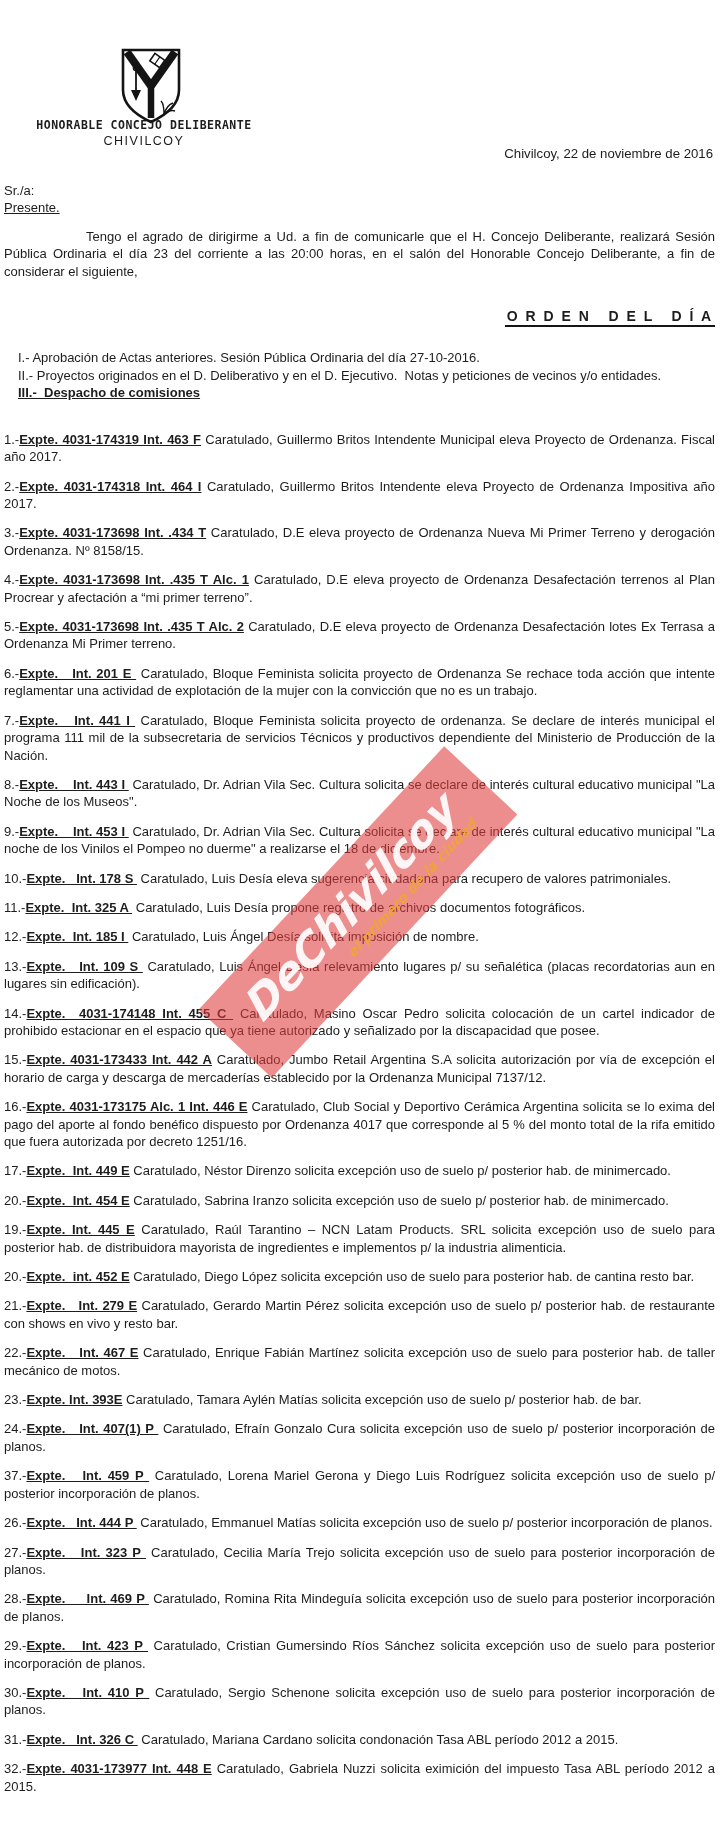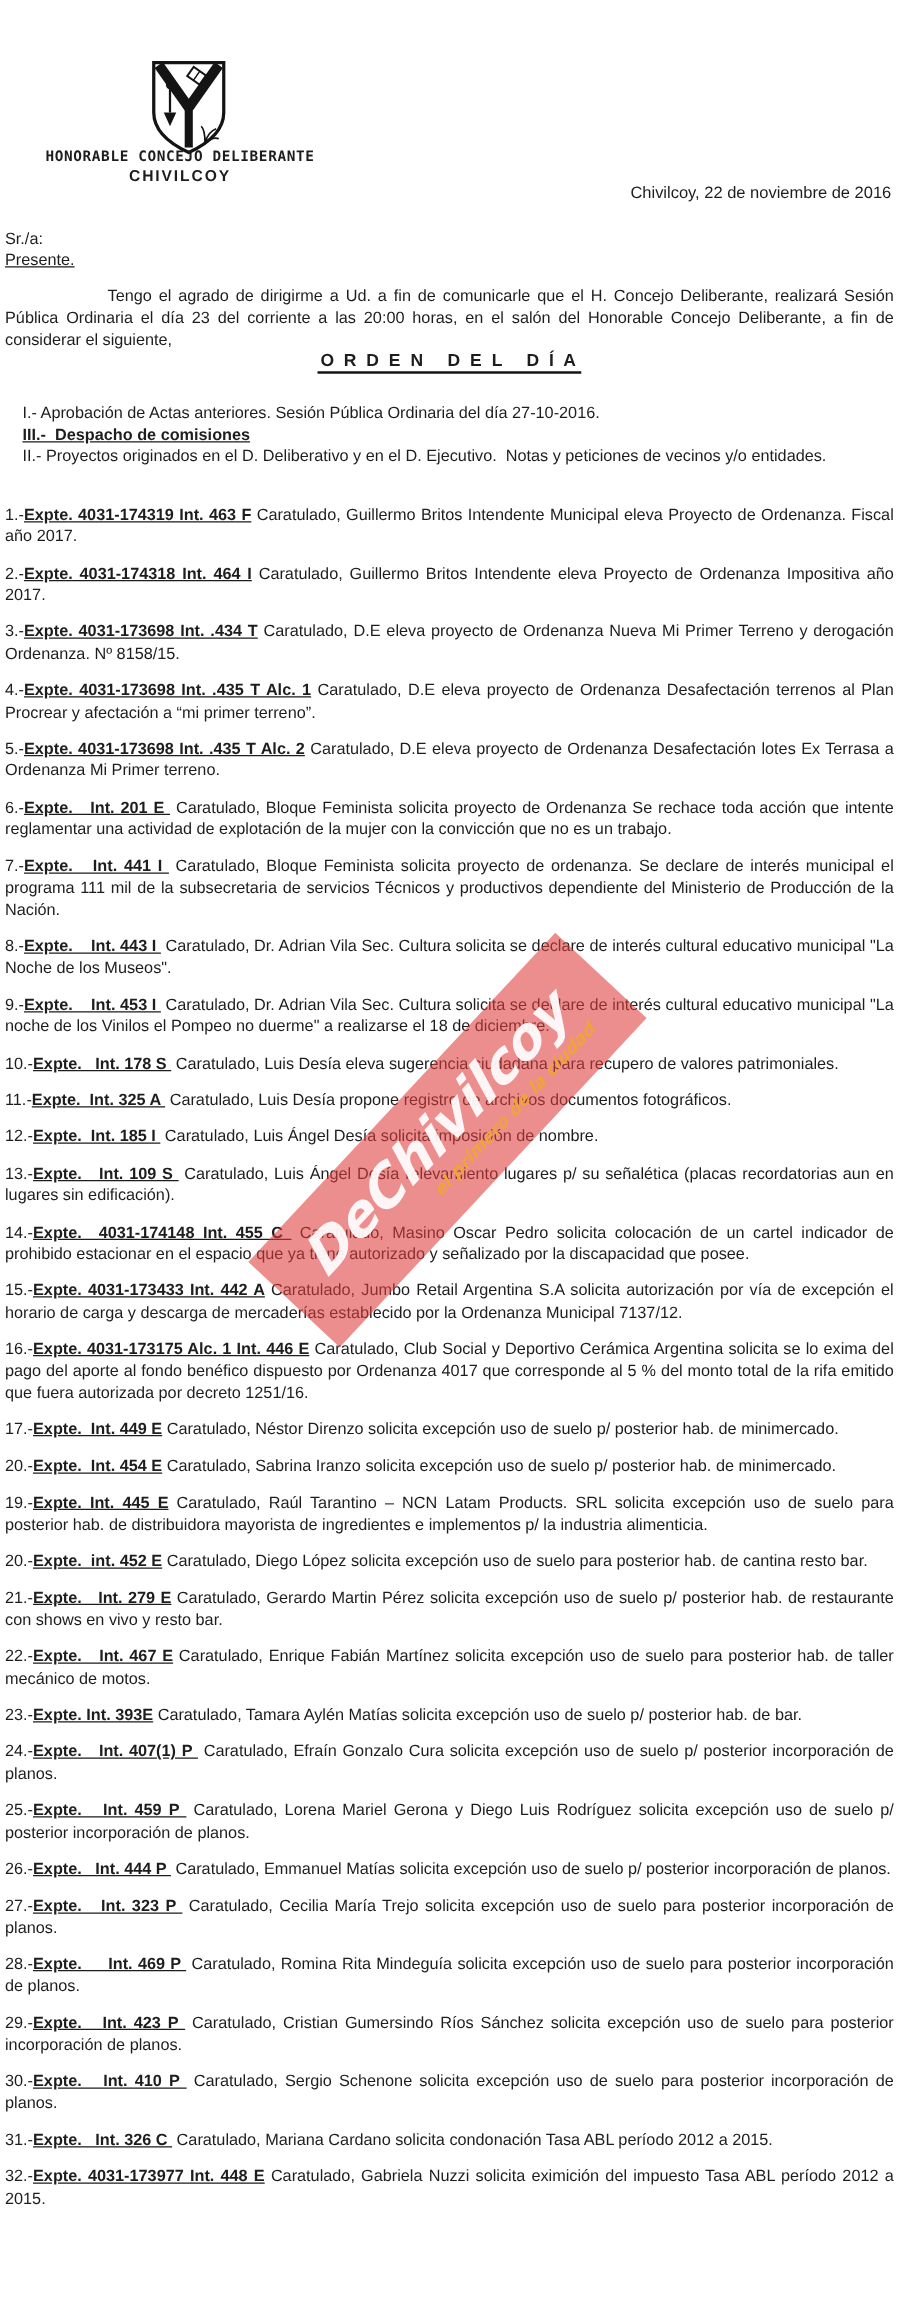--- a/index.html
+++ b/index.html
@@ -7,29 +7,29 @@
   .page{
     position:relative;width:720px;height:1837px;background:#ffffff;
     font-family:"Liberation Sans",sans-serif;font-size:13px;color:#1d1d1d;
     box-sizing:border-box;padding:0 5px 0 4px;
   }
   
   .letterhead{position:relative;height:176px;}
   .crest{position:absolute;left:116px;top:48px;width:62px;height:76px;}
   .org{position:absolute;left:20px;top:118px;width:240px;text-align:center;}
   .org1{font-family:"DejaVu Sans Mono",monospace;font-weight:bold;font-size:11.5px;letter-spacing:.5px;white-space:nowrap;}
-  .org2{font-family:"Liberation Sans",sans-serif;font-weight:bold;font-size:12.5px;letter-spacing:1.5px;margin-top:2px;}
+  .org2{font-family:"Liberation Sans",sans-serif;font-weight:normal;font-size:12.5px;letter-spacing:1.5px;margin-top:2px;}
   .dateline{position:absolute;right:2px;top:146px;font-size:13.2px;}
   
   .salutation{margin-top:6px;line-height:17.4px;}
   .underlined{text-decoration:underline;}
   
   .intro{margin:11px 0 0 0;text-align:justify;text-indent:82px;line-height:17.4px;}
   
-  .titlewrap{margin-top:0;text-align:center;}
+  .titlewrap{margin-top:28px;text-align:right;}
   .titlewrap span{
     display:inline-block;font-weight:bold;font-size:14px;white-space:pre;
     letter-spacing:2px;border-bottom:2px solid #151515;padding:0 2px 1px 2px;
   }
   
   .preamble{margin-top:22px;line-height:17.6px;}
   .preamble div{white-space:pre-wrap;margin-left:14px;}
   .preamble .bold{font-weight:bold;text-decoration:underline;}
   
   .items{margin-top:29px;}
@@ -87,22 +87,22 @@
   </div>
 
   <p class="intro">Tengo el agrado de dirigirme a Ud. a fin de comunicarle que el H. Concejo Deliberante, realizará Sesión Pública Ordinaria el día 23 del corriente a las 20:00 horas, en el salón del Honorable Concejo Deliberante, a fin de considerar el siguiente,</p>
 
   <div class="titlewrap">
     <span>O R D E N   D E L   D Í A</span>
   </div>
 
   <div class="preamble">
       <div><span>I.- Aprobación de Actas anteriores. Sesión Pública Ordinaria del día 27-10-2016.</span></div>
+      <div><span>II.- Proyectos originados en el D. Deliberativo y en el D. Ejecutivo.  Notas y peticiones de vecinos y/o entidades.</span></div>
       <div><span class="bold">III.-  Despacho de comisiones</span></div>
-      <div><span>II.- Proyectos originados en el D. Deliberativo y en el D. Ejecutivo.  Notas y peticiones de vecinos y/o entidades.</span></div>
     </div>
 
   <div class="items">
       <p class="item"><span class="num">1.-</span><span class="hdr">Expte. 4031-174319 Int. 463 F</span><span class="txt"> Caratulado, Guillermo Britos Intendente Municipal eleva Proyecto de Ordenanza. Fiscal año 2017.</span></p>
       <p class="item"><span class="num">2.-</span><span class="hdr">Expte. 4031-174318 Int. 464 I</span><span class="txt"> Caratulado, Guillermo Britos Intendente eleva Proyecto de Ordenanza Impositiva año 2017.</span></p>
       <p class="item"><span class="num">3.-</span><span class="hdr">Expte. 4031-173698 Int. .434 T</span><span class="txt"> Caratulado, D.E eleva proyecto de Ordenanza Nueva Mi Primer Terreno y derogación Ordenanza. Nº 8158/15.</span></p>
       <p class="item"><span class="num">4.-</span><span class="hdr">Expte. 4031-173698 Int. .435 T Alc. 1</span><span class="txt"> Caratulado, D.E eleva proyecto de Ordenanza Desafectación terrenos al Plan Procrear y afectación a “mi primer terreno”.</span></p>
       <p class="item"><span class="num">5.-</span><span class="hdr">Expte. 4031-173698 Int. .435 T Alc. 2</span><span class="txt"> Caratulado, D.E eleva proyecto de Ordenanza Desafectación lotes Ex Terrasa a Ordenanza Mi Primer terreno.</span></p>
       <p class="item"><span class="num">6.-</span><span class="hdr">Expte.   Int. 201 E </span><span class="txt"> Caratulado, Bloque Feminista solicita proyecto de Ordenanza Se rechace toda acción que intente reglamentar una actividad de explotación de la mujer con la convicción que no es un trabajo.</span></p>
       <p class="item"><span class="num">7.-</span><span class="hdr">Expte.   Int. 441 I </span><span class="txt"> Caratulado, Bloque Feminista solicita proyecto de ordenanza. Se declare de interés municipal el programa 111 mil de la subsecretaria de servicios Técnicos y productivos dependiente del Ministerio de Producción de la Nación.</span></p>
@@ -116,21 +116,21 @@
       <p class="item"><span class="num">15.-</span><span class="hdr">Expte. 4031-173433 Int. 442 A</span><span class="txt"> Caratulado, Jumbo Retail Argentina S.A solicita autorización por vía de excepción el horario de carga y descarga de mercaderías establecido por la Ordenanza Municipal 7137/12.</span></p>
       <p class="item"><span class="num">16.-</span><span class="hdr">Expte. 4031-173175 Alc. 1 Int. 446 E</span><span class="txt"> Caratulado, Club Social y Deportivo Cerámica Argentina solicita se lo exima del pago del aporte al fondo benéfico dispuesto por Ordenanza 4017 que corresponde al 5 % del monto total de la rifa emitido que fuera autorizada por decreto 1251/16.</span></p>
       <p class="item"><span class="num">17.-</span><span class="hdr">Expte.  Int. 449 E</span><span class="txt"> Caratulado, Néstor Direnzo solicita excepción uso de suelo p/ posterior hab. de minimercado.</span></p>
       <p class="item"><span class="num">20.-</span><span class="hdr">Expte.  Int. 454 E</span><span class="txt"> Caratulado, Sabrina Iranzo solicita excepción uso de suelo p/ posterior hab. de minimercado.</span></p>
       <p class="item"><span class="num">19.-</span><span class="hdr">Expte. Int. 445 E</span><span class="txt"> Caratulado, Raúl Tarantino – NCN Latam Products. SRL solicita excepción uso de suelo para posterior hab. de distribuidora mayorista de ingredientes e implementos p/ la industria alimenticia.</span></p>
       <p class="item"><span class="num">20.-</span><span class="hdr">Expte.  int. 452 E</span><span class="txt"> Caratulado, Diego López solicita excepción uso de suelo para posterior hab. de cantina resto bar.</span></p>
       <p class="item"><span class="num">21.-</span><span class="hdr">Expte.   Int. 279 E</span><span class="txt"> Caratulado, Gerardo Martin Pérez solicita excepción uso de suelo p/ posterior hab. de restaurante con shows en vivo y resto bar.</span></p>
       <p class="item"><span class="num">22.-</span><span class="hdr">Expte.   Int. 467 E</span><span class="txt"> Caratulado, Enrique Fabián Martínez solicita excepción uso de suelo para posterior hab. de taller mecánico de motos.</span></p>
       <p class="item"><span class="num">23.-</span><span class="hdr">Expte. Int. 393E</span><span class="txt"> Caratulado, Tamara Aylén Matías solicita excepción uso de suelo p/ posterior hab. de bar.</span></p>
       <p class="item"><span class="num">24.-</span><span class="hdr">Expte.   Int. 407(1) P </span><span class="txt"> Caratulado, Efraín Gonzalo Cura solicita excepción uso de suelo p/ posterior incorporación de planos.</span></p>
-      <p class="item"><span class="num">25.-</span><span class="hdr">Expte.   Int. 459 P </span><span class="txt"> Caratulado, Lorena Mariel Gerona y Diego Luis Rodríguez solicita excepción uso de suelo p/ posterior incorporación de planos.</span></p>
+      <p class="item"><span class="num">37.-</span><span class="hdr">Expte.   Int. 459 P </span><span class="txt"> Caratulado, Lorena Mariel Gerona y Diego Luis Rodríguez solicita excepción uso de suelo p/ posterior incorporación de planos.</span></p>
       <p class="item"><span class="num">26.-</span><span class="hdr">Expte.   Int. 444 P </span><span class="txt"> Caratulado, Emmanuel Matías solicita excepción uso de suelo p/ posterior incorporación de planos.</span></p>
       <p class="item"><span class="num">27.-</span><span class="hdr">Expte.   Int. 323 P </span><span class="txt"> Caratulado, Cecilia María Trejo solicita excepción uso de suelo para posterior incorporación de planos.</span></p>
       <p class="item"><span class="num">28.-</span><span class="hdr">Expte.     Int. 469 P </span><span class="txt"> Caratulado, Romina Rita Mindeguía solicita excepción uso de suelo para posterior incorporación de planos.</span></p>
       <p class="item"><span class="num">29.-</span><span class="hdr">Expte.   Int. 423 P </span><span class="txt"> Caratulado, Cristian Gumersindo Ríos Sánchez solicita excepción uso de suelo para posterior incorporación de planos.</span></p>
       <p class="item"><span class="num">30.-</span><span class="hdr">Expte.   Int. 410 P </span><span class="txt"> Caratulado, Sergio Schenone solicita excepción uso de suelo para posterior incorporación de planos.</span></p>
       <p class="item"><span class="num">31.-</span><span class="hdr">Expte.   Int. 326 C </span><span class="txt"> Caratulado, Mariana Cardano solicita condonación Tasa ABL período 2012 a 2015.</span></p>
       <p class="item"><span class="num">32.-</span><span class="hdr">Expte. 4031-173977 Int. 448 E</span><span class="txt"> Caratulado, Gabriela Nuzzi solicita eximición del impuesto Tasa ABL período 2012 a 2015.</span></p>
     </div>
 
   <div class="watermark">

